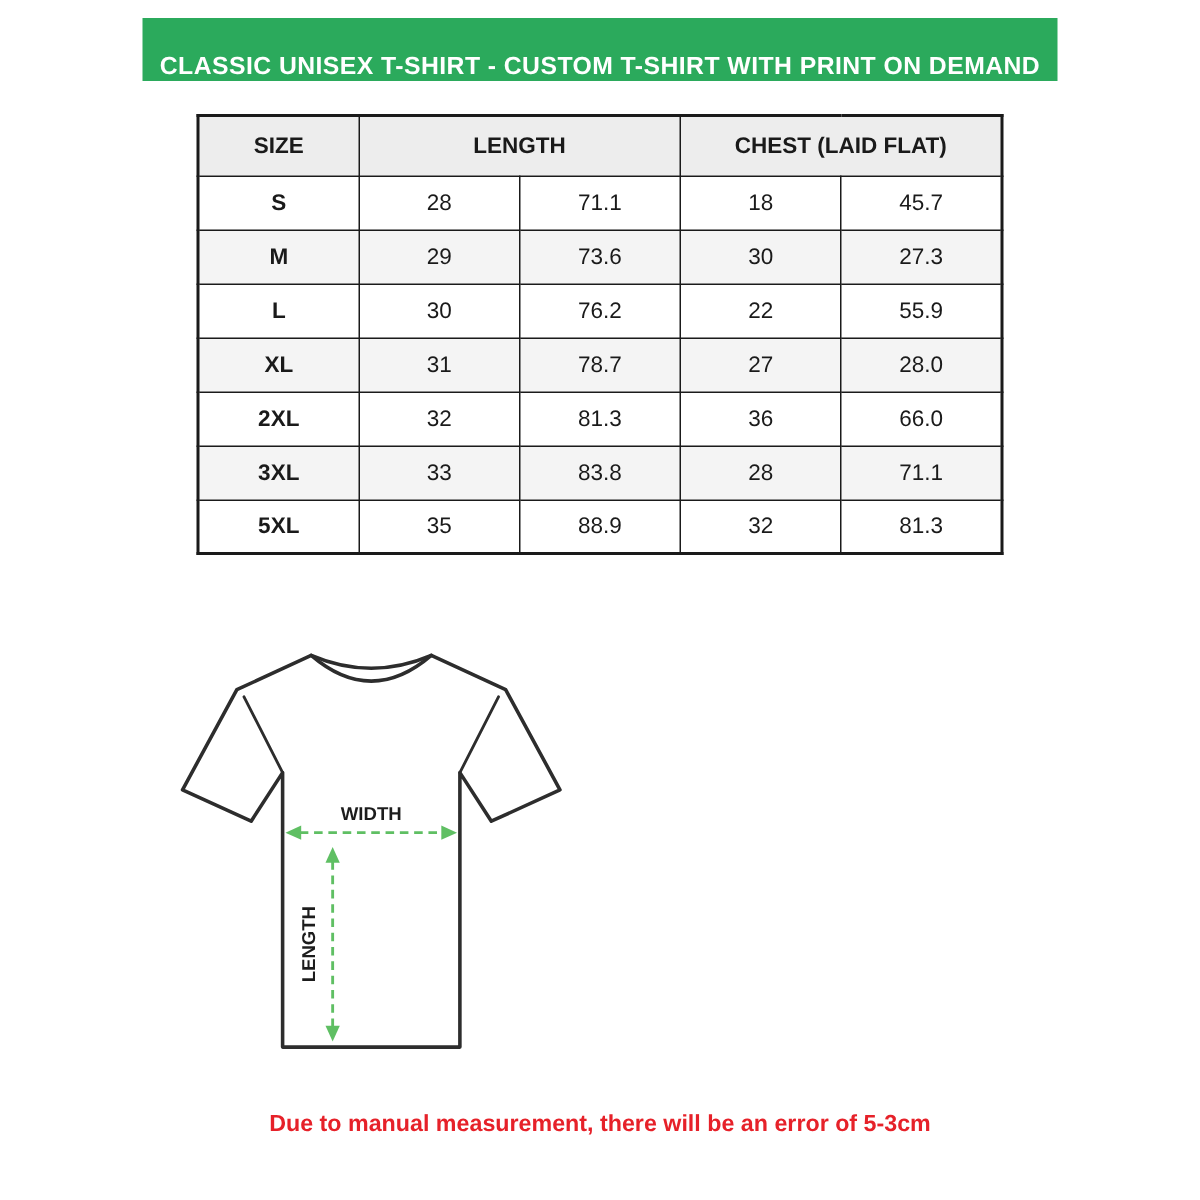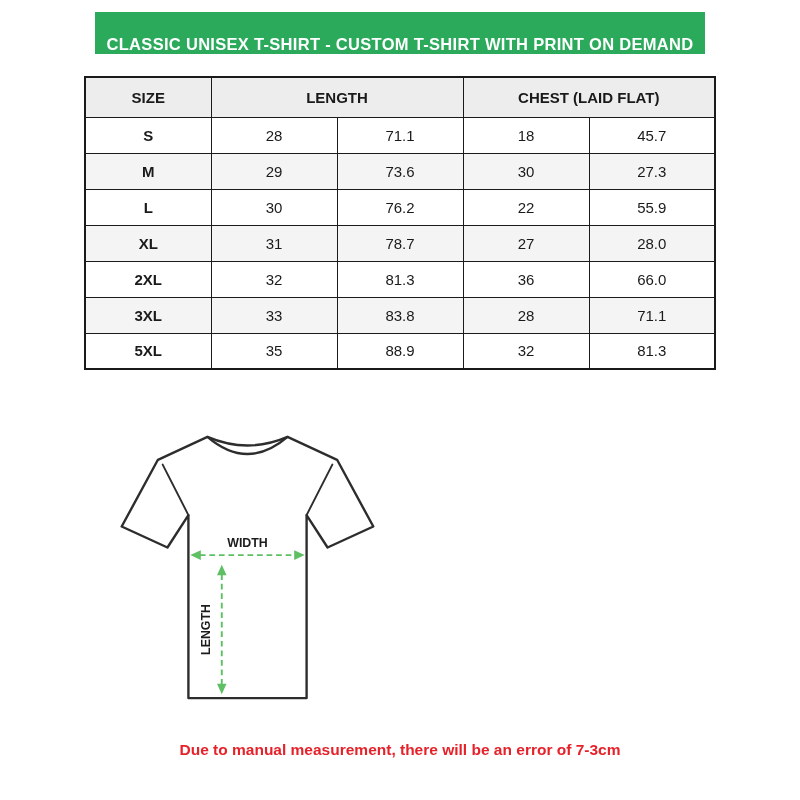--- a/index.html
+++ b/index.html
@@ -26,21 +26,21 @@
   .banner span {
     color: #ffffff;
     font-weight: bold;
     font-size: 16.5px;
     letter-spacing: 0.3px;
     text-transform: uppercase;
     white-space: nowrap;
   }
 
   table.size-chart {
-    width: 632px;
+    width: 538px;
     margin: 22px auto 0 auto;
     border-collapse: collapse;
     table-layout: fixed;
     border: 2px solid #1a1a1a;
   }
   table.size-chart th,
   table.size-chart td {
     border: 1px solid #1a1a1a;
     text-align: center;
     vertical-align: middle;
@@ -168,15 +168,15 @@
         <line x1="133" y1="172" x2="133" y2="288" stroke="#5FBF63" stroke-width="2" stroke-dasharray="6 4"></line>
         <polygon points="133,162 128,173 138,173" fill="#5FBF63"></polygon>
         <polygon points="133,298 128,287 138,287" fill="#5FBF63"></polygon>
       </g>
 
       <text x="160" y="143" text-anchor="middle" font-size="13" font-weight="bold" fill="#1c1c1c" font-family="Liberation Sans, DejaVu Sans, sans-serif">WIDTH</text>
       <text x="121" y="230" text-anchor="middle" font-size="13" font-weight="bold" fill="#1c1c1c" font-family="Liberation Sans, DejaVu Sans, sans-serif" transform="rotate(-90 121 230)">LENGTH</text>
     </svg>
   </div>
 
-  <div class="note">Due to manual measurement, there will be an error of 7-3cm</div>
+  <div class="note">Due to manual measurement, there will be an error of 5-3cm</div>
 
 </div>
 
 </body></html>

